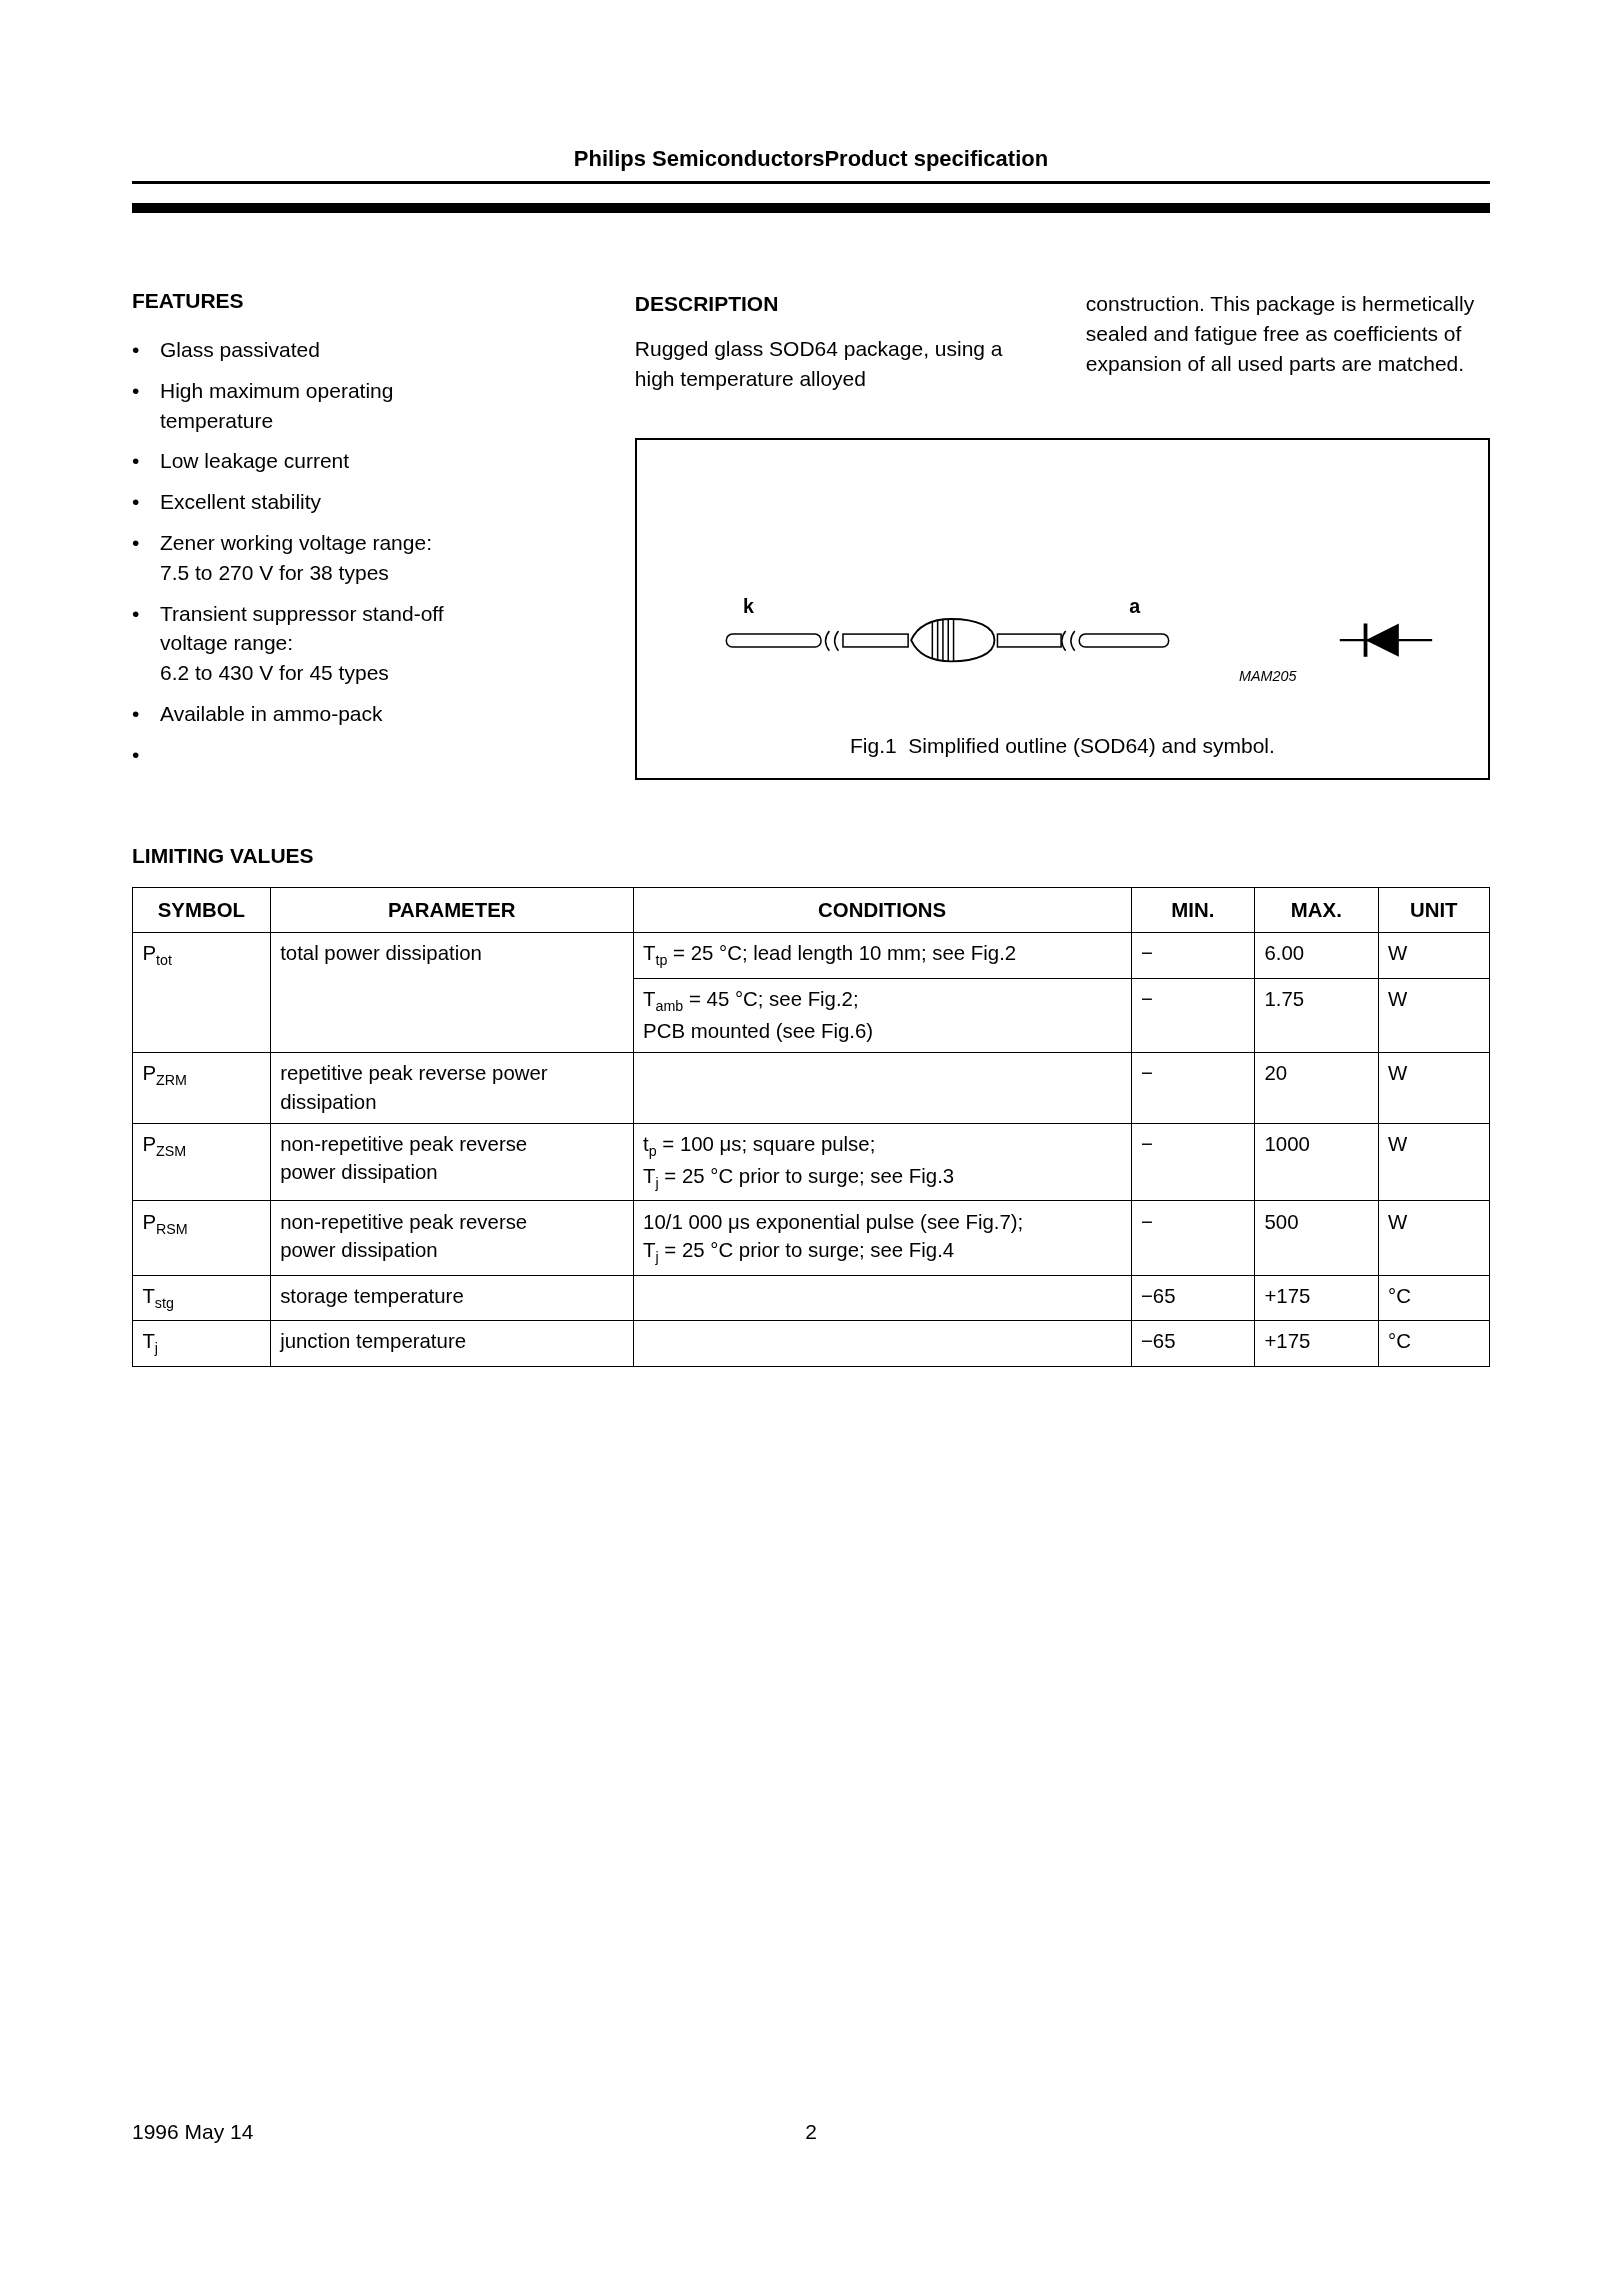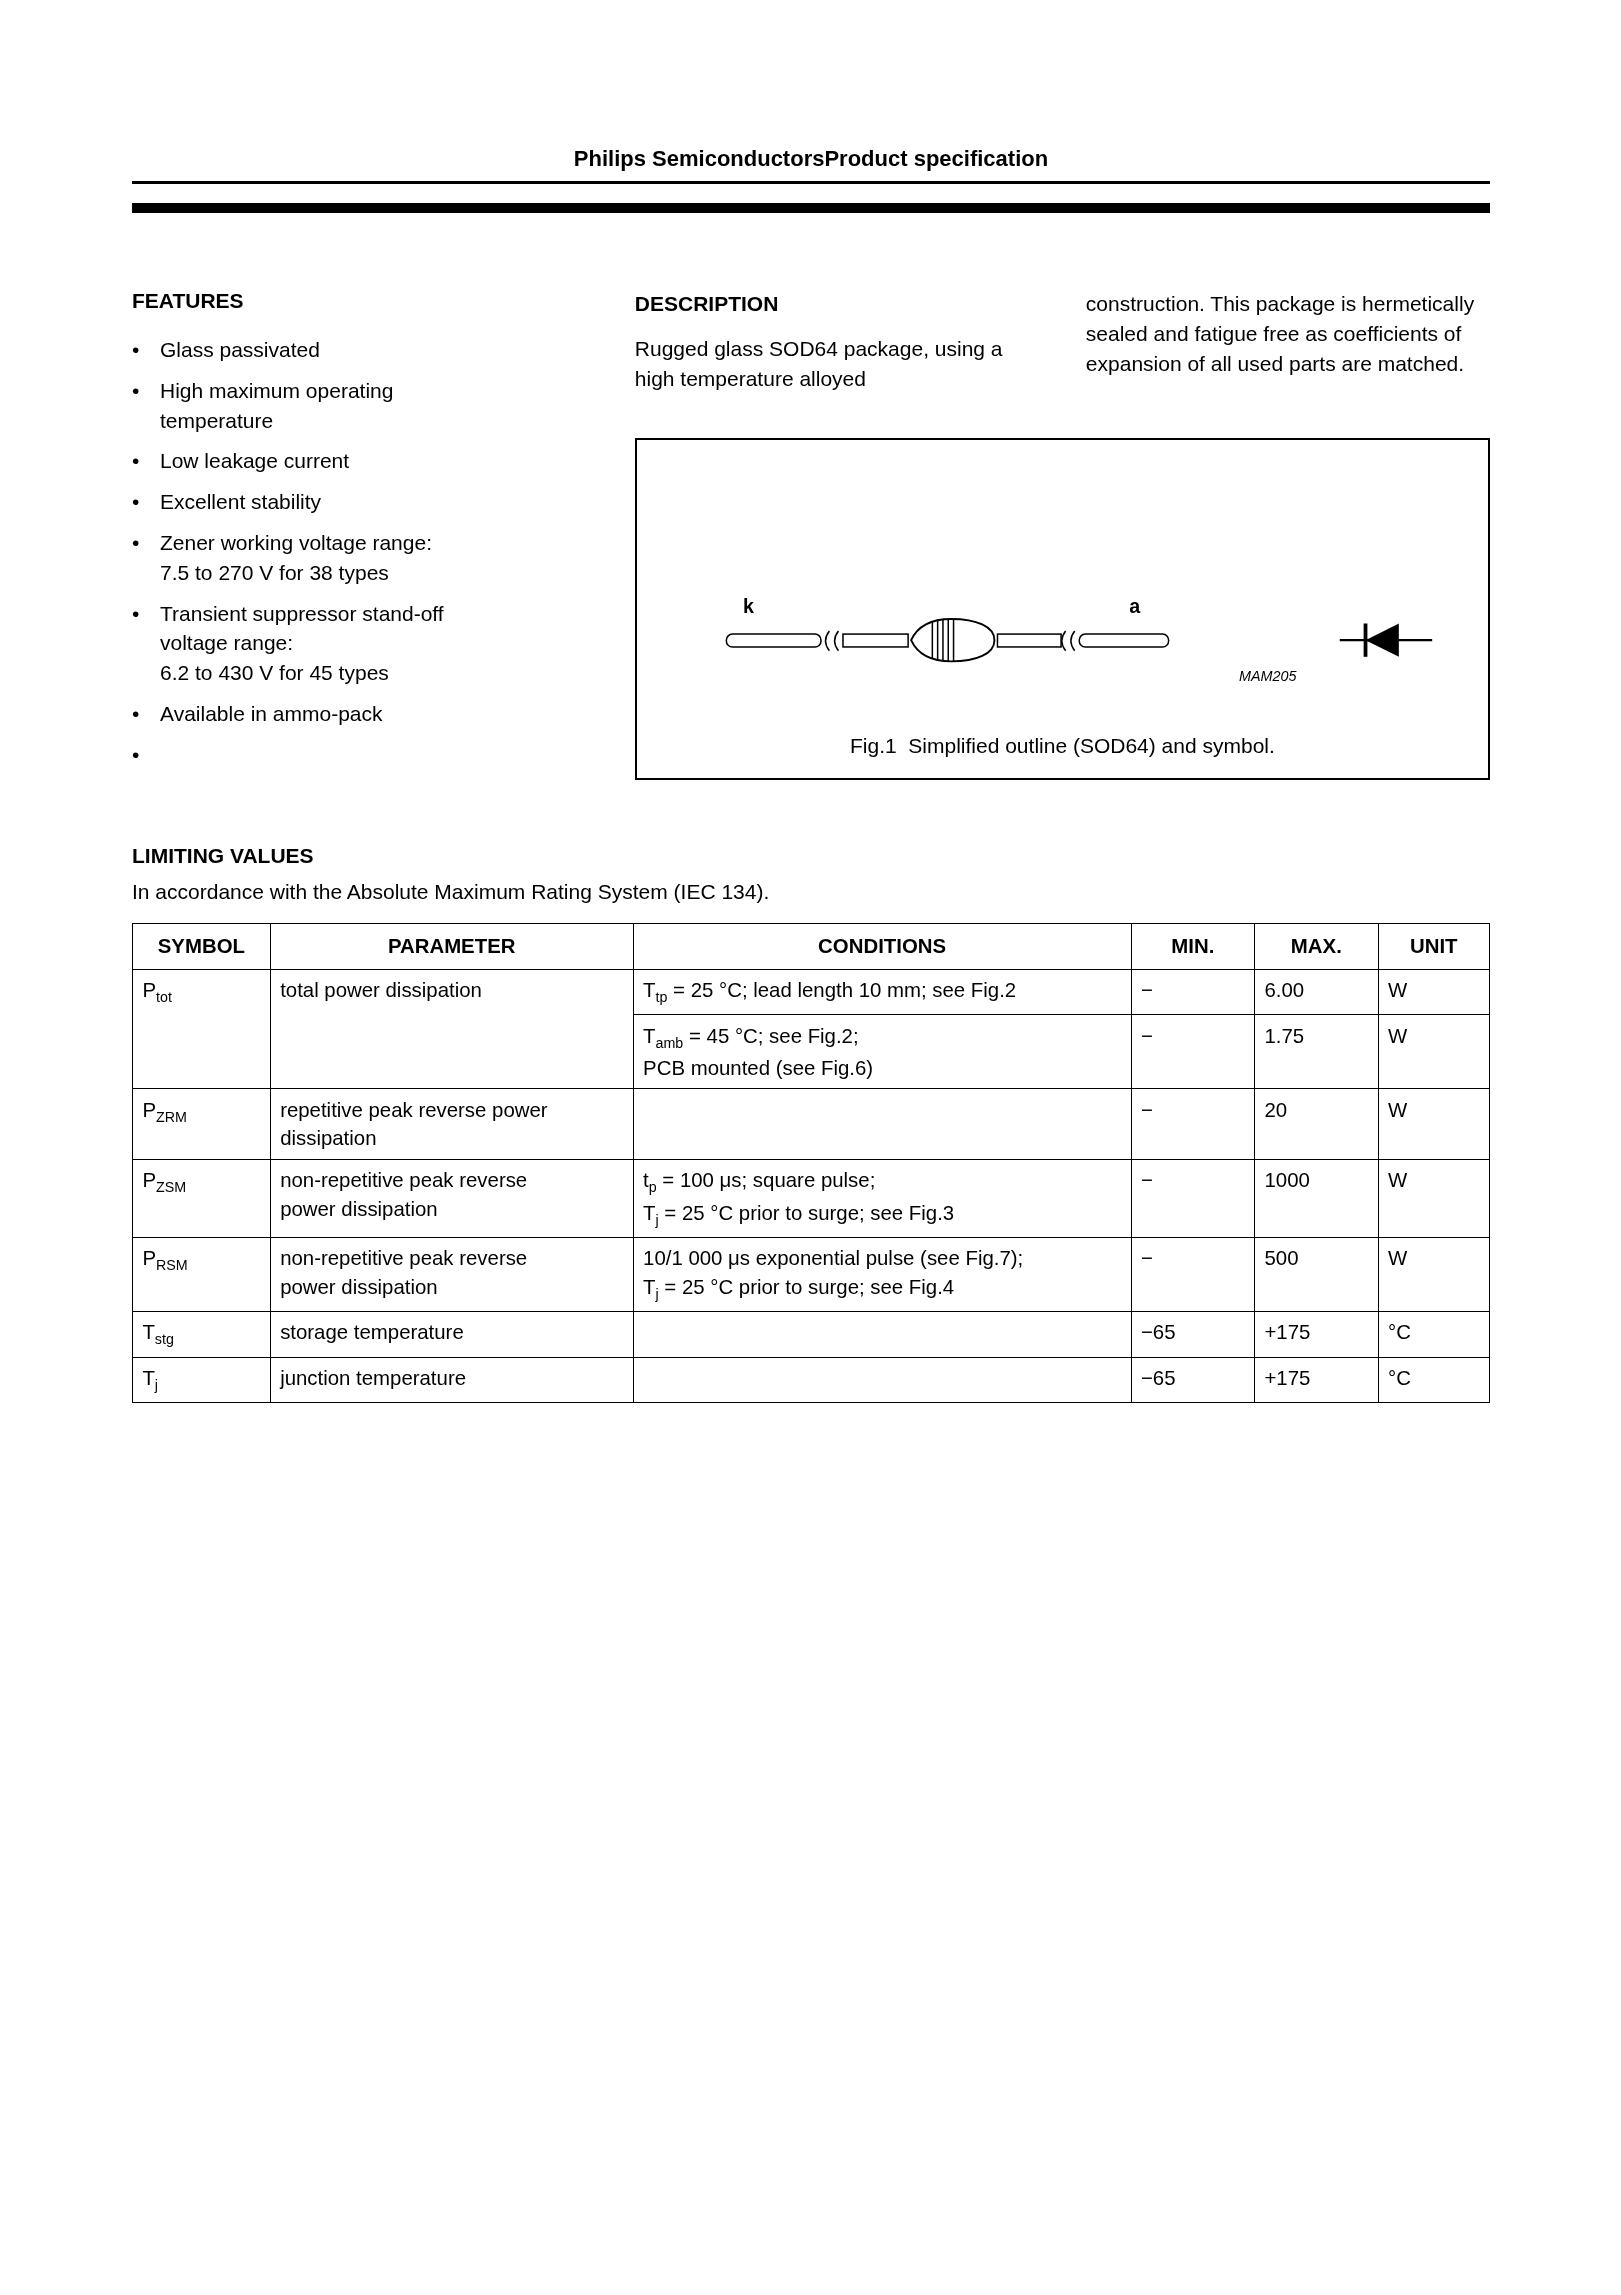--- a/index.html
+++ b/index.html
@@ -169,21 +169,20 @@
             <polygon points="962,258 1006,236 1006,280" fill="#000"></polygon>
           </g>
         </svg>
         <div class="fig-caption">Fig.1  Simplified outline (SOD64) and symbol.</div>
       </div>
     </div>
   </div>
 
   <div class="limiting">
     <h3 class="sec">LIMITING VALUES</h3>
-    <p class="intro">In accordance with the Absolute Maximum Rating System (IEC 134).</p>
 
     <table class="lv">
       <thead>
         <tr>
           <th>SYMBOL</th>
           <th>PARAMETER</th>
           <th>CONDITIONS</th>
           <th>MIN.</th>
           <th>MAX.</th>
           <th>UNIT</th>
@@ -261,15 +260,19 @@
           <td class="param">junction temperature</td>
           <td class="cond"></td>
           <td class="num">−65</td>
           <td class="num">+175</td>
           <td class="unit">°C</td>
         </tr>
       </tbody>
     </table>
   </div>
 
+  <div class="footer">
+    <span>1996 May 14</span>
+    <span class="page-num">2</span>
+  </div>
 
 </div>
 
 
 </body></html>

